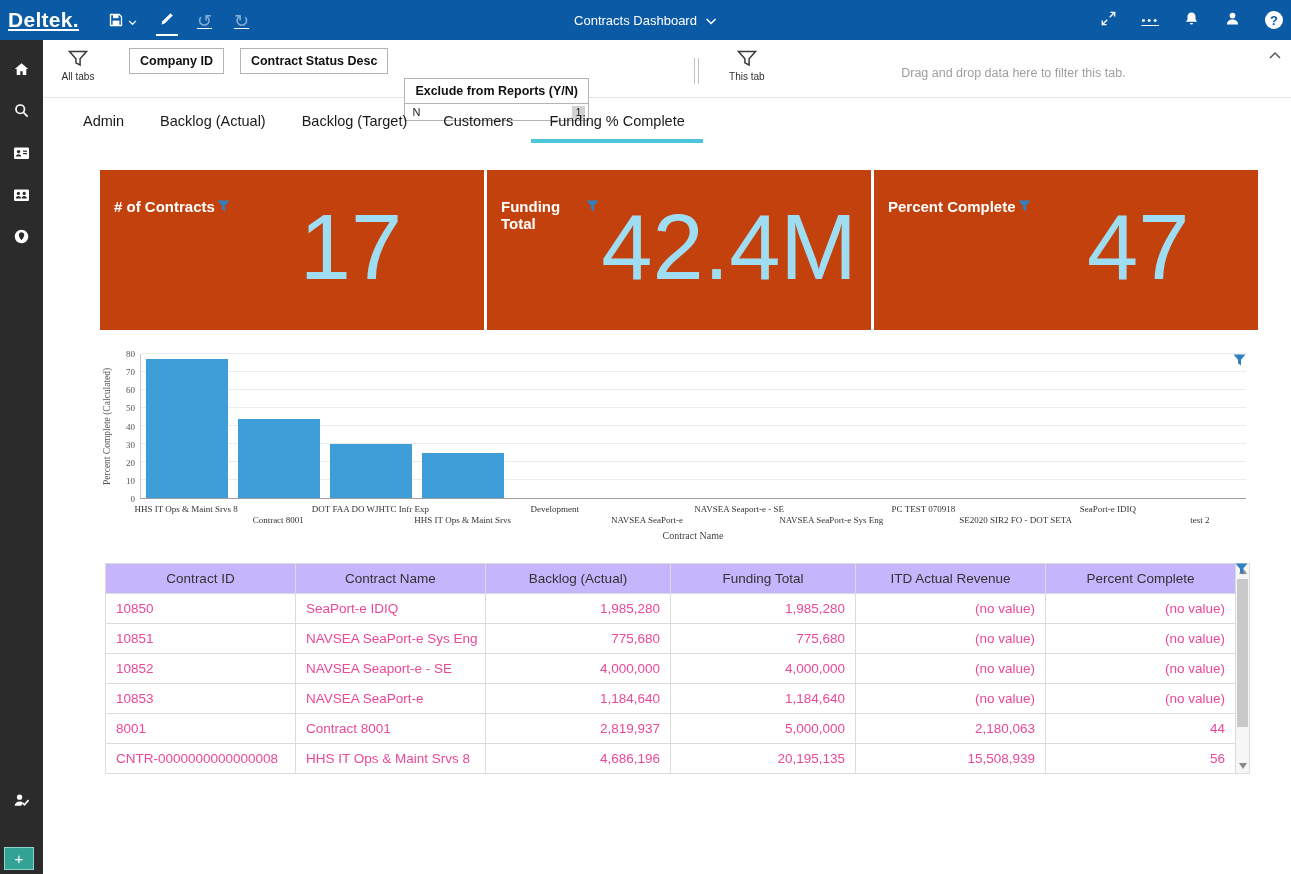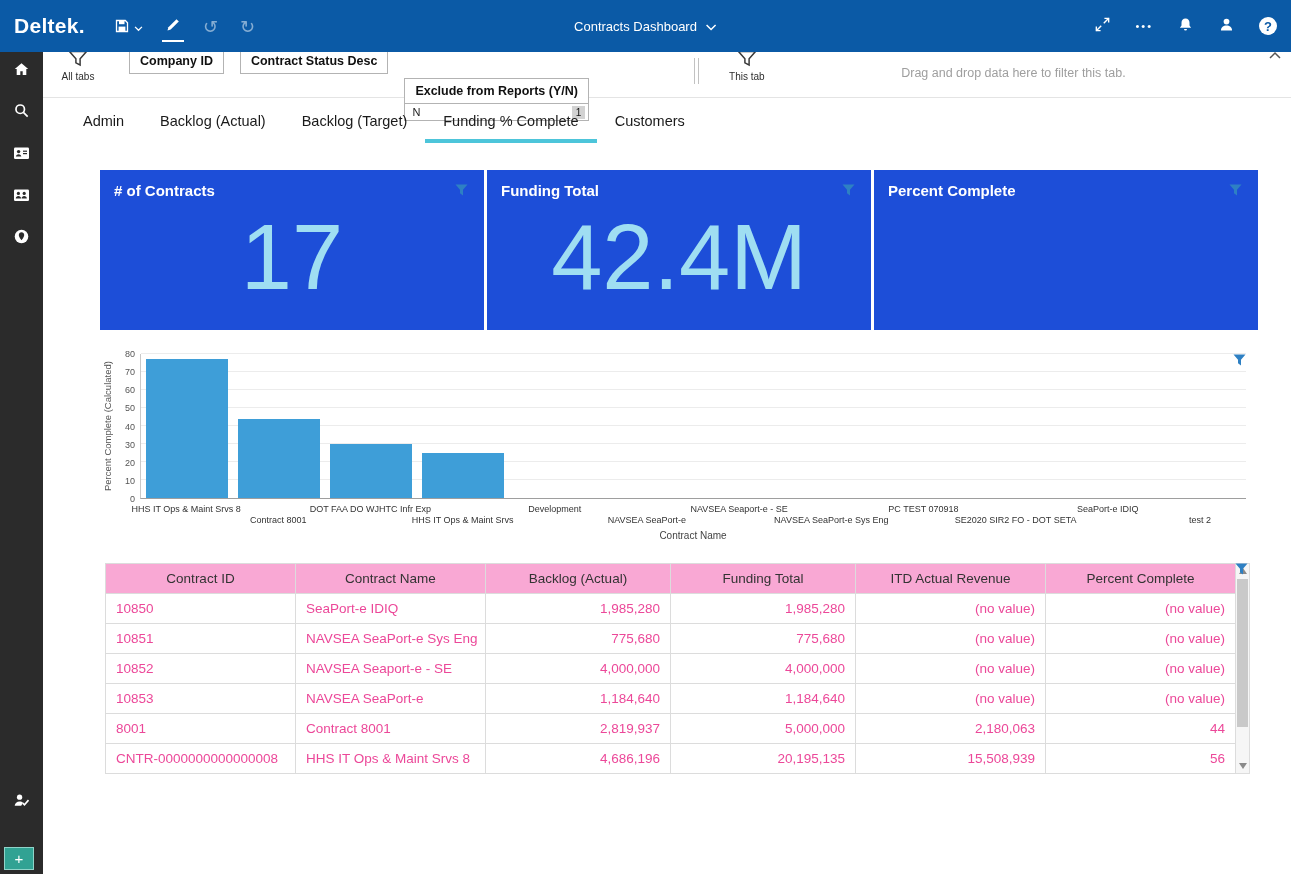--- a/index.html
+++ b/index.html
@@ -1,21 +1,21 @@
 <!DOCTYPE html>
 <html><head>
 <meta charset="utf-8">
 <style>
   * { margin:0; padding:0; box-sizing:border-box; }
   html,body { width:1291px; height:874px; overflow:hidden; background:#fff;
               font-family:"Liberation Sans","DejaVu Sans",sans-serif; }
 
   
-  .topbar { position:absolute; top:0; left:0; right:0; height:52px; background:#0b5aa6;
-            display:flex; align-items:center; padding:0 14px; color:#fff; z-index:20; }
+  .topbar { position:absolute; top:0; left:0; right:0; height:40px; background:#0b5aa6;
+            display:flex; align-items:center; padding:0 8px; color:#fff; z-index:20;text-decoration:underline; }
   .brand { font-size:21px; font-weight:bold; letter-spacing:.3px; margin-right:26px; }
   .tb-btn { background:none; border:none; color:#fff; cursor:pointer; display:flex;
             align-items:center; gap:4px; padding:6px 3px 4px; margin-right:16px; }
   .tb-btn.edit-active { border-bottom:2px solid #fff; }
   .tb-glyph { font-size:18px; line-height:1; color:rgba(255,255,255,.5); font-family:"DejaVu Sans",sans-serif; }
   .tb-title { position:absolute; left:50%; transform:translateX(-50%); display:flex;
               align-items:center; gap:9px; font-size:13px; cursor:pointer; }
   .tb-right { margin-left:auto; display:flex; align-items:center; gap:24px; }
   .tb-icon-btn { background:none; border:none; cursor:pointer; display:flex; align-items:center; }
   .more-dots { font-size:11px; letter-spacing:2px; color:#fff; }
@@ -60,29 +60,29 @@
   .tab-bar { display:flex; height:45px; padding-left:22px; }
   .tab { display:flex; align-items:center; padding:0 18px; font-size:14.5px; color:#1a1a1a;
          cursor:pointer; position:relative; white-space:nowrap; }
   .tab.active::after { content:""; position:absolute; left:0; right:0; bottom:0; height:4px; background:#4dc5da; }
 
   
   .content { padding:27px 0 0 57px; }
 
   
   .kpi-row { display:flex; gap:3px; width:1158px; height:160px; }
-  .kpi-card { flex:1; background:#1d4ed8; display:flex; flex-direction:column; padding:12px 14px; }
+  .kpi-card { flex:1; background:#c2410c; display:flex; flex-direction:row; padding:28px 14px; }
   .kpi-head { display:flex; justify-content:space-between; align-items:flex-start; }
   .kpi-title { color:#fff; font-weight:bold; font-size:15px; }
   .kpi-filter { background:none; border:none; cursor:pointer; padding:2px; }
   .kpi-value { flex:1; display:flex; align-items:center; justify-content:center; font-size:92px;
                line-height:1; color:#9fdef2; padding-bottom:6px; }
 
   
-  .chart-card { width:1158px; margin-top:23px; position:relative; }
+  .chart-card { width:1158px; margin-top:23px; position:relative;font-family:Liberation Serif, serif; }
   .card-filter { position:absolute; top:0; right:12px; background:none; border:none; cursor:pointer; }
   .chart-body { display:flex; margin-top:24px; }
   .y-title { writing-mode:vertical-rl; transform:rotate(180deg); font-size:9.5px; color:#555;
              height:145px; display:flex; align-items:center; justify-content:center; width:14px; }
   .y-axis { width:26px; height:145px; display:flex; flex-direction:column; justify-content:space-between;
             align-items:flex-end; padding-right:5px; font-size:9px; color:#555; }
   .y-axis span { display:block; height:0; line-height:0; }
   .plot-col { flex:1; margin-right:12px; display:flex; flex-direction:column; }
   .plot { height:145px; position:relative; border-left:1px solid #c9c9c9; border-bottom:1px solid #9e9e9e;
           display:flex; align-items:flex-end; }
@@ -94,21 +94,21 @@
   .lab { position:absolute; left:50%; transform:translateX(-50%); top:5px; white-space:nowrap;
          font-size:9px; color:#333; }
   .lab.low { top:16px; }
   .x-title { text-align:center; font-size:10px; color:#444; margin-top:1px; }
 
   
   .table-card { margin:22px 0 0 5px; width:1145px; position:relative; }
   .table-flex { display:flex; margin-top:17px; }
   table { border-collapse:collapse; width:1130px; table-layout:fixed; }
   th,td { border:1px solid #dcdcdc; height:30px; padding:0 10px; font-size:13.5px; overflow:hidden; white-space:nowrap; }
-  th { background:#f9a8d4; font-weight:400; color:#333; text-align:center; cursor:pointer; }
+  th { background:#c4b5fd; font-weight:400; color:#333; text-align:center; cursor:pointer; }
   td { color:#ec4899; text-align:left; }
   td.num { text-align:right; }
   .vscroll { width:15px; background:#f6f6f6; border:1px solid #ddd; border-left:none;
              display:flex; flex-direction:column; align-items:center; padding:4px 0; cursor:pointer; }
   .sb-arrow { width:0; height:0; border-left:4px solid transparent; border-right:4px solid transparent; }
   .sb-arrow.up { border-bottom:6px solid #8a8a8a; }
   .sb-arrow.down { border-top:6px solid #8a8a8a; margin-top:auto; }
   .sb-thumb { width:11px; height:148px; background:#c9c9c9; margin-top:5px; }
 </style>
 </head>
@@ -310,25 +310,25 @@
   <div class="tab-bar">
     <div class="tab">
         <span>Admin</span>
       </div>
     <div class="tab">
         <span>Backlog (Actual)</span>
       </div>
     <div class="tab">
         <span>Backlog (Target)</span>
       </div>
+    <div class="tab">
+        <span>Customers</span>
+      </div>
     <div class="tab active">
         <span>Funding % Complete</span>
-      </div>
-    <div class="tab">
-        <span>Customers</span>
       </div>
   </div>
 
   <div class="content">
 
     <div class="kpi-row">
       <div class="kpi-card">
         <div class="kpi-head">
           <span class="kpi-title"># of Contracts</span>
           <button class="kpi-filter">
@@ -352,20 +352,21 @@
       </div>
       <div class="kpi-card">
         <div class="kpi-head">
           <span class="kpi-title">Percent Complete</span>
           <button class="kpi-filter">
             <svg width="13" height="12" viewBox="0 0 13 12">
                 <path d="M.5.5h12L8 5.7v5.8L5 9.2V5.7z" fill="#2e80c3"></path>
               </svg>
           </button>
         </div>
+        <div class="kpi-value">47</div>
       </div>
     </div>
 
     <div class="chart-card">
       <button class="card-filter">
         <svg width="13" height="12" viewBox="0 0 13 12">
             <path d="M.5.5h12L8 5.7v5.8L5 9.2V5.7z" fill="#2e80c3"></path>
           </svg>
       </button>
       <div class="chart-body">

